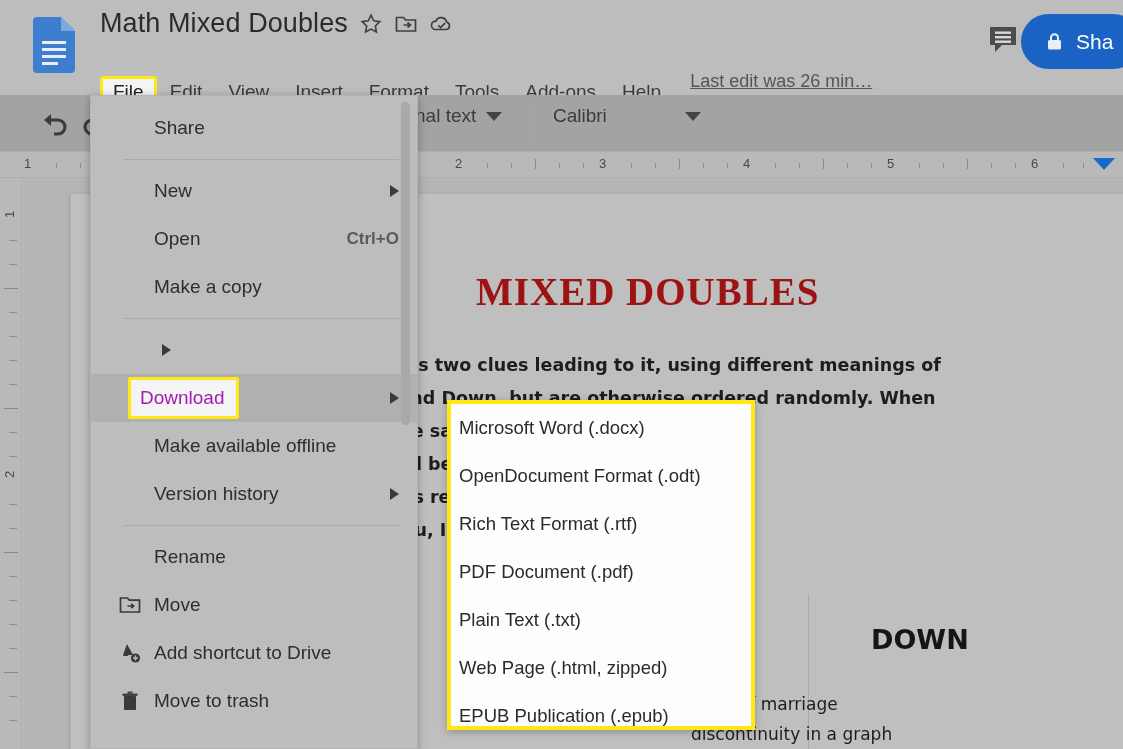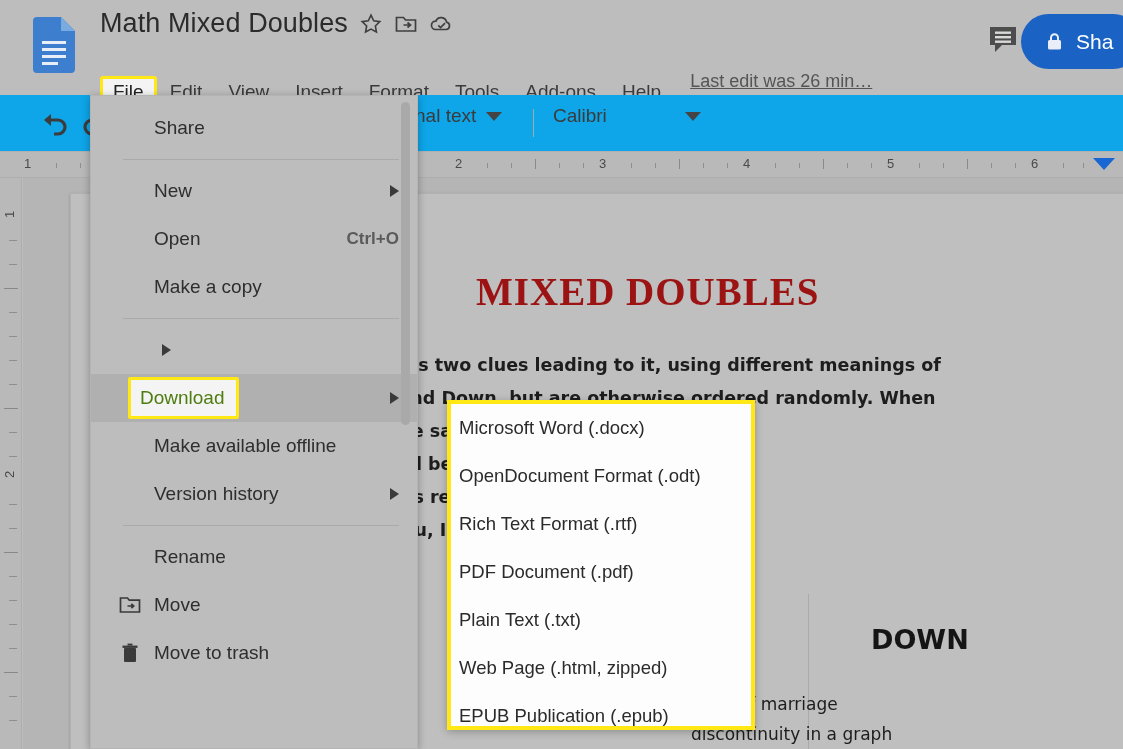--- a/index.html
+++ b/index.html
@@ -73,21 +73,21 @@
     display: flex; align-items: center; gap: 11px;
     padding-left: 23px;
     color: #fff; font-size: 21px;
     overflow: hidden;
   }
   .lock-ico { width: 21px; height: 21px; flex: 0 0 auto; }
 
   
   .toolbar {
     position: absolute; left: 0; top: 95px; width: 1123px; height: 57px;
-    background: #0ea5e9;
+    background: #a3a3a3;
     border-bottom: 1px solid #b0b0b0;
     padding-left: 19px;
   }
   .tb-undo { position: absolute; left: 38px; top: 13px; }
   .tb-redo { position: absolute; left: 80px; top: 13px; }
   .sep-v {
     position: absolute; width: 1px; height: 28px; background: #a8a8a8; top: 14px;
   }
   .style-box {
     position: absolute; left: 415px; top: 10px;
@@ -228,21 +228,21 @@
   }
   .menu-item.hl {
     background: #b0b0b0;
   }
   .menu-item.hl .hlbox {
     position: absolute; left: 37px; top: 3px;
     border: 3px solid #ffe814;
     background: #f4f4f4;
     padding: 2px 11px 2px 9px;
     border-radius: 2px;
-    font-size: 19px; color: #4d7c0f;
+    font-size: 19px; color: #a21caf;
     line-height: 32px;
   }
   .menu-sep {
     height: 1px; background: #aaaaaa; margin: 7px 18px 7px 32px;
   }
   .menu-scrollbar {
     position: absolute; right: 7px; top: 6px;
     width: 9px; height: 323px;
     background: #a9a9a9; border-radius: 5px;
   }
@@ -517,20 +517,31 @@
     <div class="menu-item">
       <span class="mico">
         <svg width="22" height="22" viewBox="0 0 22 22">
           <path d="M1.5 4h7l1.8 2.2h10.2V18H1.5z" fill="none" stroke="#3a3a3a" stroke-width="1.7"></path>
           <path d="M8.5 12h6M12.3 9.8l2.4 2.2-2.4 2.2" fill="none" stroke="#3a3a3a" stroke-width="1.7"></path>
         </svg>
       </span>
       <span class="mlabel">Move</span>
     </div>
 
+    <div class="menu-item">
+      <span class="mico">
+        <svg width="22" height="22" viewBox="0 0 22 22">
+          <path d="M8 2l6 11H10L4 13z" fill="#3a3a3a"></path>
+          <path d="M4 14l2.5-4 3 4z" fill="#3a3a3a"></path>
+          <circle cx="16.5" cy="16" r="4.6" fill="#3a3a3a"></circle>
+          <path d="M16.5 13.6v4.8M14.1 16h4.8" stroke="#bdbdbd" stroke-width="1.5"></path>
+        </svg>
+      </span>
+      <span class="mlabel">Add shortcut to Drive</span>
+    </div>
 
     <div class="menu-item">
       <span class="mico">
         <svg width="22" height="22" viewBox="0 0 22 22">
           <rect x="5" y="6" width="12" height="14" rx="1" fill="#3a3a3a"></rect>
           <rect x="3.5" y="3.6" width="15" height="2.3" fill="#3a3a3a"></rect>
           <rect x="8.5" y="1.6" width="5" height="2" fill="#3a3a3a"></rect>
         </svg>
       </span>
       <span class="mlabel">Move to trash</span>

